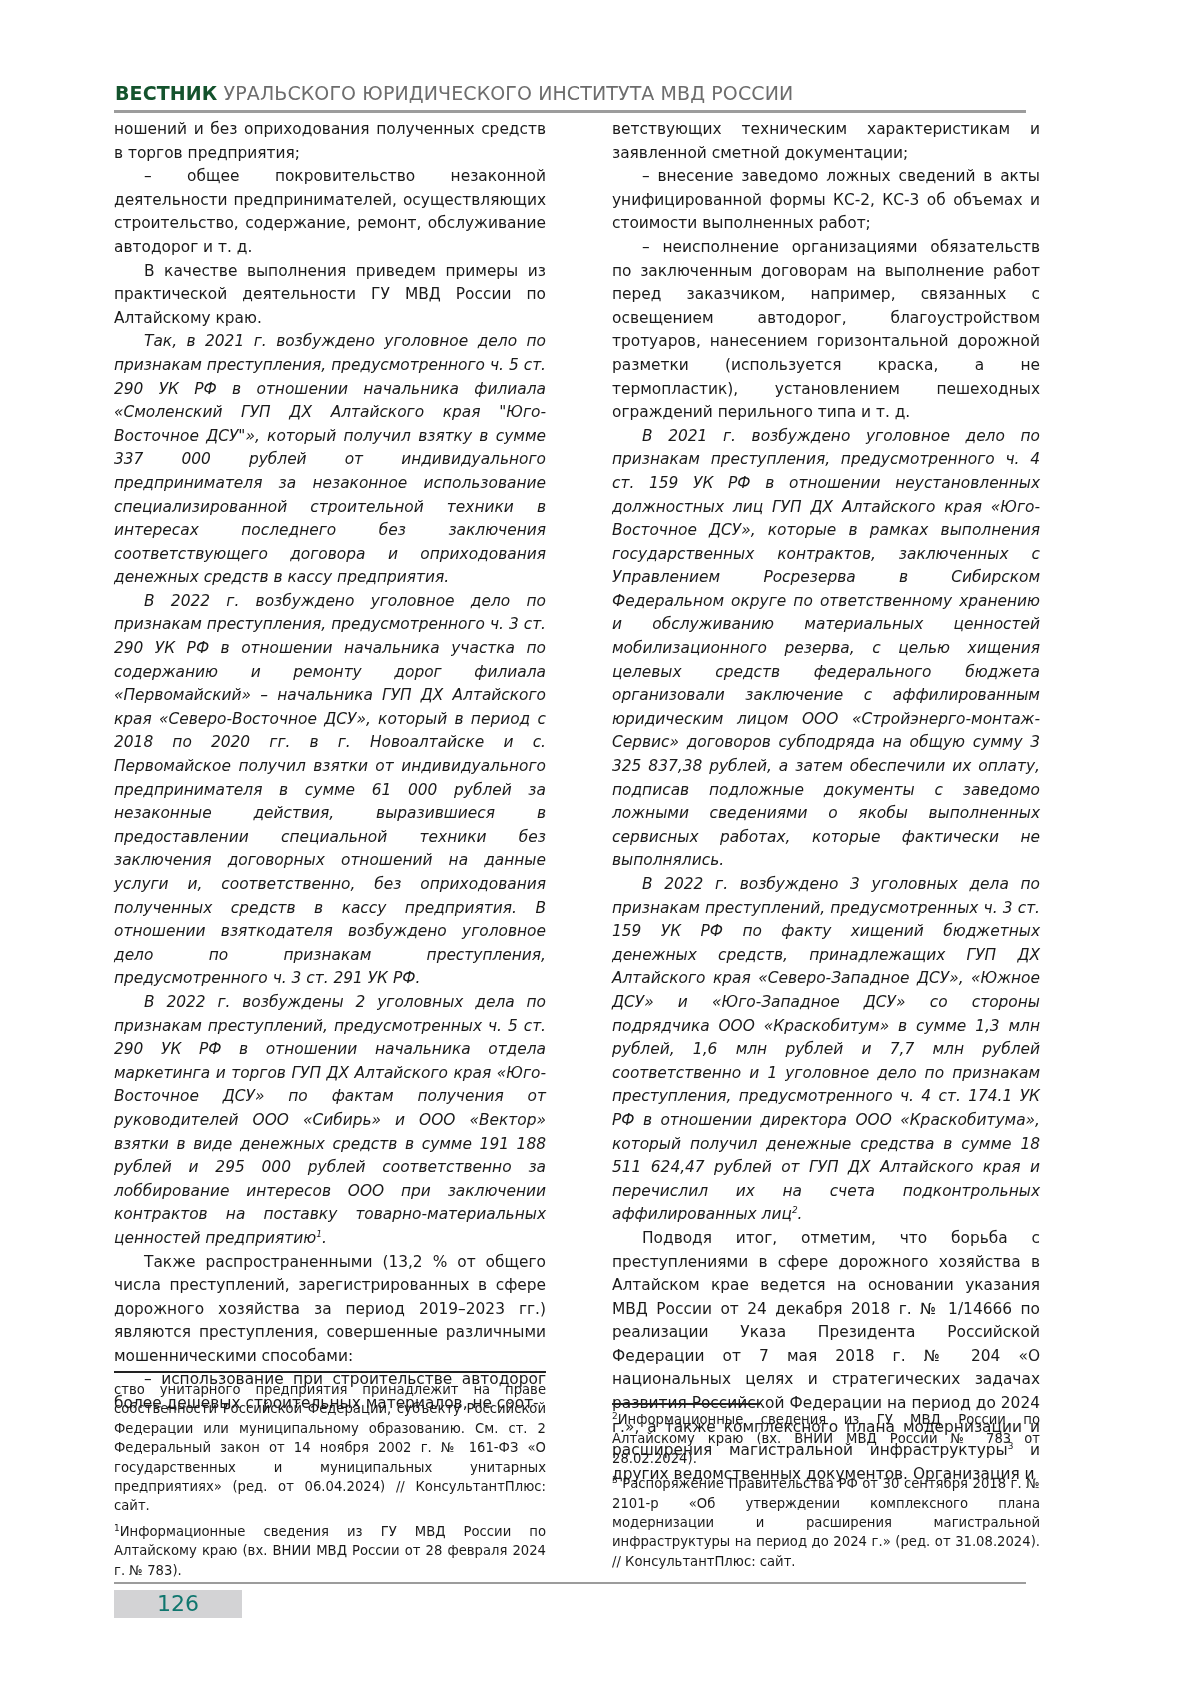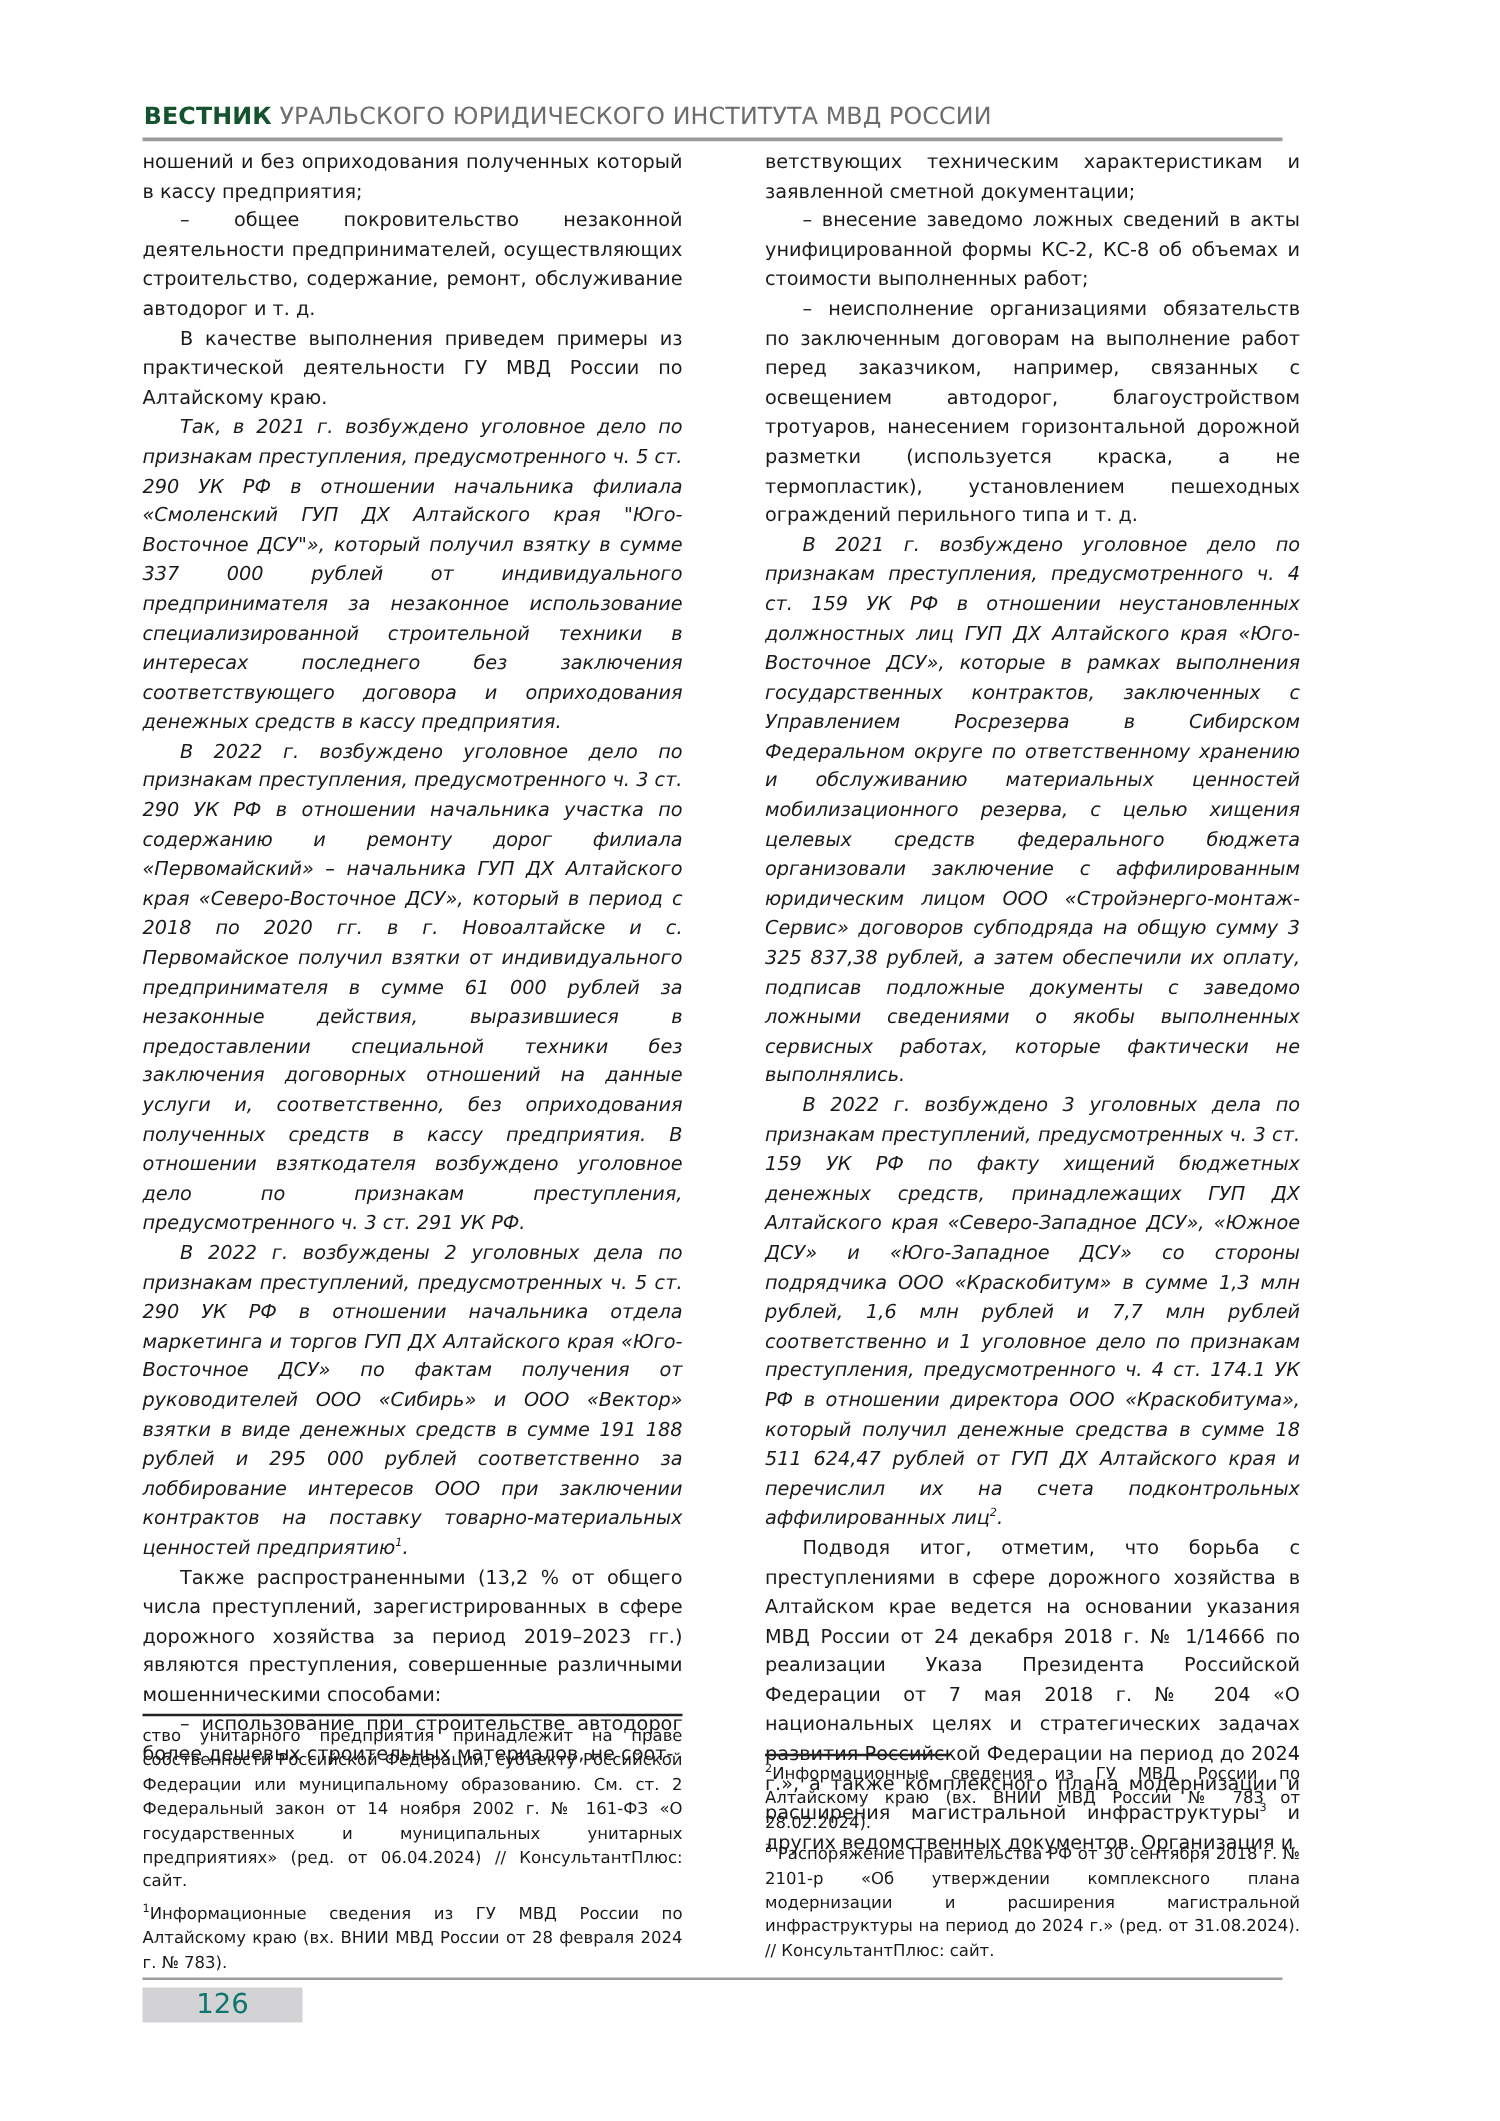--- a/index.html
+++ b/index.html
@@ -23,33 +23,33 @@
   .footer-rule { position: absolute; left: 114px; top: 1582px; width: 912px; height: 2px; background: #9c9c9c; }
   .pagenum { position: absolute; left: 114px; top: 1590px; width: 128px; height: 28px; background: #d3d3d5; font-size: 22px; line-height: 28px; text-align: center; color: #0f766e; }
 </style>
 </head>
 <body>
 
 <div class="header"><b>ВЕСТНИК</b><span> УРАЛЬСКОГО ЮРИДИЧЕСКОГО ИНСТИТУТА МВД РОССИИ</span></div>
 <div class="header-rule"></div>
 
 <div class="col left">
-  <p>ношений и без оприходования полученных который в кассу предприятия;</p>
+  <p>ношений и без оприходования полученных средств в торгов предприятия;</p>
   <p class="ind">– общее покровительство незаконной деятельности предпринимателей, осуществляющих строительство, содержание, ремонт, обслуживание автодорог и т. д.</p>
   <p class="ind">В качестве выполнения приведем примеры из практической деятельности ГУ МВД России по Алтайскому краю.</p>
   <p class="ind it">Так, в 2021 г. возбуждено уголовное дело по признакам преступления, предусмотренного ч. 5 ст. 290 УК РФ в отношении начальника филиала «Смоленский ГУП ДХ Алтайского края "Юго-Восточное ДСУ"», который получил взятку в сумме 337 000 рублей от индивидуального предпринимателя за незаконное использование специализированной строительной техники в интересах последнего без заключения соответствующего договора и оприходования денежных средств в кассу предприятия.</p>
   <p class="ind it">В 2022 г. возбуждено уголовное дело по признакам преступления, предусмотренного ч. 3 ст. 290 УК РФ в отношении начальника участка по содержанию и ремонту дорог филиала «Первомайский» – начальника ГУП ДХ Алтайского края «Северо-Восточное ДСУ», который в период с 2018 по 2020 гг. в г. Новоалтайске и с. Первомайское получил взятки от индивидуального предпринимателя в сумме 61 000 рублей за незаконные действия, выразившиеся в предоставлении специальной техники без заключения договорных отношений на данные услуги и, соответственно, без оприходования полученных средств в кассу предприятия. В отношении взяткодателя возбуждено уголовное дело по признакам преступления, предусмотренного ч. 3 ст. 291 УК РФ.</p>
   <p class="ind it"><span>В 2022 г. возбуждены 2 уголовных дела по признакам преступлений, предусмотренных ч. 5 ст. 290 УК РФ в отношении начальника отдела маркетинга и торгов ГУП ДХ Алтайского края «Юго-Восточное ДСУ» по фактам получения от руководителей ООО «Сибирь» и ООО «Вектор» взятки в виде денежных средств в сумме 191 188 рублей и 295 000 рублей соответственно за лоббирование интересов ООО при заключении контрактов на поставку товарно-материальных ценностей предприятию</span><sup>1</sup><span>.</span></p>
   <p class="ind">Также распространенными (13,2 % от общего числа преступлений, зарегистрированных в сфере дорожного хозяйства за период 2019–2023 гг.) являются преступления, совершенные различными мошенническими способами:</p>
   <p class="ind">– использование при строительстве автодорог более дешевых строительных материалов, не соот-</p>
 </div>
 
 <div class="col right">
   <p>ветствующих техническим характеристикам и заявленной сметной документации;</p>
-  <p class="ind">– внесение заведомо ложных сведений в акты унифицированной формы КС-2, КС-8 об объемах и стоимости выполненных работ;</p>
+  <p class="ind">– внесение заведомо ложных сведений в акты унифицированной формы КС-2, КС-3 об объемах и стоимости выполненных работ;</p>
   <p class="ind">– неисполнение организациями обязательств по заключенным договорам на выполнение работ перед заказчиком, например, связанных с освещением автодорог, благоустройством тротуаров, нанесением горизонтальной дорожной разметки (используется краска, а не термопластик), установлением пешеходных ограждений перильного типа и т. д.</p>
   <p class="ind it">В 2021 г. возбуждено уголовное дело по признакам преступления, предусмотренного ч. 4 ст. 159 УК РФ в отношении неустановленных должностных лиц ГУП ДХ Алтайского края «Юго-Восточное ДСУ», которые в рамках выполнения государственных контрактов, заключенных с Управлением Росрезерва в Сибирском Федеральном округе по ответственному хранению и обслуживанию материальных ценностей мобилизационного резерва, с целью хищения целевых средств федерального бюджета организовали заключение с аффилированным юридическим лицом ООО «Стройэнерго-монтаж-Сервис» договоров субподряда на общую сумму 3 325 837,38 рублей, а затем обеспечили их оплату, подписав подложные документы с заведомо ложными сведениями о якобы выполненных сервисных работах, которые фактически не выполнялись.</p>
   <p class="ind it"><span>В 2022 г. возбуждено 3 уголовных дела по признакам преступлений, предусмотренных ч. 3 ст. 159 УК РФ по факту хищений бюджетных денежных средств, принадлежащих ГУП ДХ Алтайского края «Северо-Западное ДСУ», «Южное ДСУ» и «Юго-Западное ДСУ» со стороны подрядчика ООО «Краскобитум» в сумме 1,3 млн рублей, 1,6 млн рублей и 7,7 млн рублей соответственно и 1 уголовное дело по признакам преступления, предусмотренного ч. 4 ст. 174.1 УК РФ в отношении директора ООО «Краскобитума», который получил денежные средства в сумме 18 511 624,47 рублей от ГУП ДХ Алтайского края и перечислил их на счета подконтрольных аффилированных лиц</span><sup>2</sup><span>.</span></p>
   <p class="ind"><span>Подводя итог, отметим, что борьба с преступлениями в сфере дорожного хозяйства в Алтайском крае ведется на основании указания МВД России от 24 декабря 2018 г. № 1/14666 по реализации Указа Президента Российской Федерации от 7 мая 2018 г. № 204 «О национальных целях и стратегических задачах развития Российской Федерации на период до 2024 г.», а также комплексного плана модернизации и расширения магистральной инфраструктуры</span><sup>3</sup><span> и других ведомственных документов. Организация и</span></p>
 </div>
 
 <div class="fn-rule-left"></div>
 <div class="fn left">
   <p>ство унитарного предприятия принадлежит на праве собственности Российской Федерации, субъекту Российской Федерации или муниципальному образованию. См. ст. 2 Федеральный закон от 14 ноября 2002 г. № 161-ФЗ «О государственных и муниципальных унитарных предприятиях» (ред. от 06.04.2024) // КонсультантПлюс: сайт.</p>
   <p><sup>1</sup><span>Информационные сведения из ГУ МВД России по Алтайскому краю (вх. ВНИИ МВД России от 28 февраля 2024 г. № 783).</span></p>

